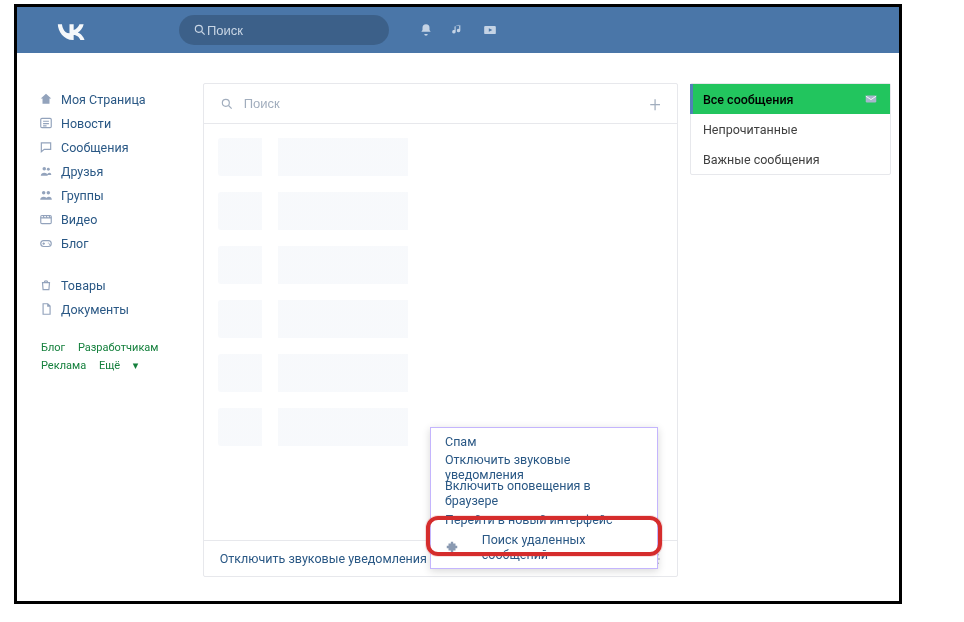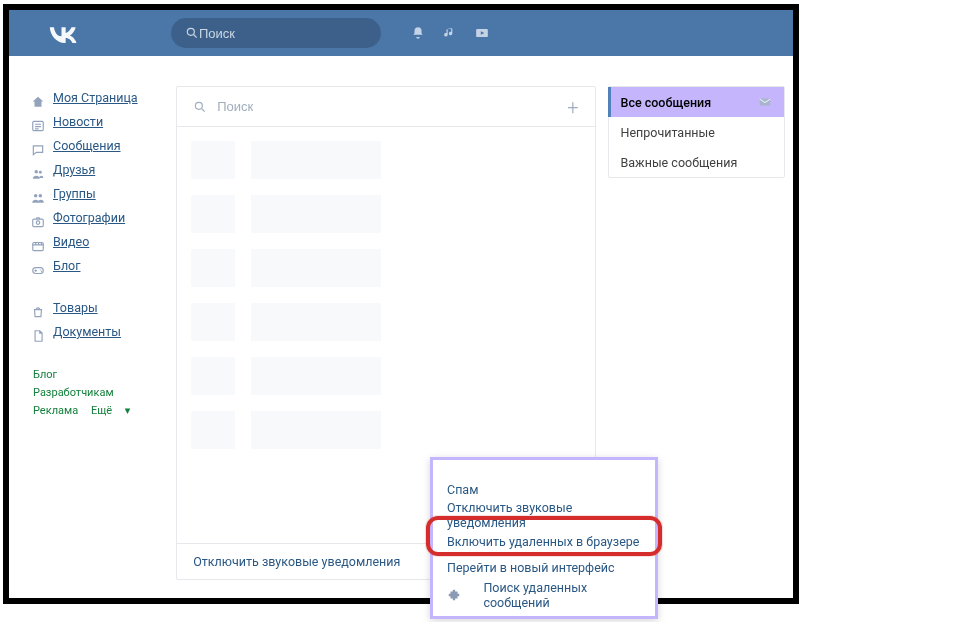--- a/index.html
+++ b/index.html
@@ -1,35 +1,35 @@
 <!DOCTYPE html>
 <html><head>
 <meta charset="utf-8">
 <style>
   * { margin: 0; padding: 0; box-sizing: border-box; }
   body { width: 964px; height: 622px; font-family: -apple-system, BlinkMacSystemFont, "Segoe UI", Roboto, Helvetica, Arial, sans-serif; font-size: 13px; background: #fff; position: relative; overflow: hidden; }
 
-  .frame { position: absolute; left: 3px; top: 4px; width: 796px; height: 600px; border: 6px solid #000000; background: #fff; }
+  .frame { position: absolute; left: 14px; top: 4px; width: 888px; height: 600px; border: 3px solid #000000; background: #fff; }
 
   .topbar { height: 46px; background: #4a76a8; display: flex; align-items: center; padding: 0 12px 0 38px; }
   .logo { color: #fff; opacity: 0.95; margin-right: 90px; }
   .logo svg { width: 34px; height: 20px; display: block; }
 
   .top-search { width: 210px; height: 30px; background: rgba(0,0,0,0.18); border-radius: 15px; display: flex; align-items: center; padding: 0 14px; color: #c9d6e5; }
   .top-search input { background: transparent; border: none; outline: none; color: #e7eef7; font-size: 13px; width: 160px; }
   .top-search input::placeholder { color: #c9d6e5; }
 
   .top-icons { display: flex; align-items: center; gap: 18px; margin-left: 30px; }
   .top-icons span { color: #c4d3e5; cursor: pointer; display: flex; align-items: center; }
 
   .content { display: flex; padding: 0 8px; }
 
   
   .sidebar { width: 168px; padding: 34px 0 0 8px; }
-  .sb-item { display: flex; height: 24px; padding: 0 6px; color: #2a5885; font-size: 12.5px; cursor: pointer; text-decoration: underline; }
+  .sb-item { display: flex; align-items: center; height: 24px; padding: 0 6px; color: #2a5885; font-size: 12.5px; cursor: pointer; }
   .sb-item .sb-icon { width: 22px; color: #93a3bc; display: flex; align-items: center; }
   .sb-gap { height: 18px; }
   .sb-footer { padding: 18px 8px; color: #15803d; font-size: 11px; line-height: 18px; }
   .sb-footer span { margin-right: 10px; cursor: pointer; }
 
   
   .main { margin-left: 12px; padding-top: 30px; width: 482px; }
   .msg-panel { border: 1px solid #e7e8ec; height: 494px; border-radius: 2px; position: relative; background: #fff; display: flex; flex-direction: column; }
   .msg-head { height: 40px; border-bottom: 1px solid #e7e8ec; display: flex; align-items: center; padding: 0 16px; }
   .msg-head .ms-icon { color: #a1adbd; margin-right: 10px; }
@@ -40,26 +40,26 @@
   .msg-body { flex: 1; padding: 14px; overflow: hidden; }
   .fake-row { height: 38px; margin-bottom: 16px; opacity: 0.08; background: linear-gradient(90deg, #9fb5d6 0 44px, transparent 44px 60px, #9fb5d6 60px 190px, transparent 190px); border-radius: 3px; }
 
   .msg-foot { height: 36px; border-top: 1px solid #e7e8ec; display: flex; align-items: center; padding: 0 16px; color: #2a5885; font-size: 12.5px; justify-content: space-between; }
   .gear { color: #99a2ad; cursor: pointer; }
 
   
   .right { margin-left: 12px; padding-top: 30px; width: 204px; }
   .rt-panel { border: 1px solid #e7e8ec; border-radius: 2px; background: #fff; }
   .rt-item { height: 30px; display: flex; align-items: center; padding: 0 12px; color: #404040; font-size: 12.5px; cursor: pointer; position: relative; }
-  .rt-item.active { font-weight: 500; color: #000; background: #c4b5fd; }
+  .rt-item.active { font-weight: 500; color: #000; background: #22c55e; }
   .rt-item.active::before { content: ""; position: absolute; left: -1px; top: 0; bottom: 0; width: 3px; background: #5181b8; }
   .rt-item .env { margin-left: auto; color: #a7b6cd; }
 
   
-  .popup { position: absolute; left: 430px; top: 427px; width: 228px; background: #fff; box-shadow: 0 2px 8px rgba(0,0,0,0.16); border: 3px solid #c4b5fd; padding: 16px 0 6px; font-size: 12.5px; margin-top: 30px; }
+  .popup { position: absolute; left: 430px; top: 427px; width: 228px; background: #fff; box-shadow: 0 2px 8px rgba(0,0,0,0.16); border: 1px solid #c4b5fd; padding: 0 0 6px; font-size: 12.5px; }
   .pp-item { height: 26px; display: flex; align-items: center; padding: 0 14px; color: #2a5885; cursor: pointer; }
   .pp-item.highlighted { height: 30px; position: relative; gap: 16px; }
   .highlight-ring { position: absolute; left: 426px; top: 516px; width: 236px; height: 40px; border: 4px solid #d52c2c; border-radius: 12px; pointer-events: none; box-shadow: 0 0 0 1px rgba(213,44,44,0.15); }
   .pp-item .pp-icon { width: 18px; color: #8a9ab2; margin-right: 4px; }
 
   svg { width: 14px; height: 14px; display: block; }
 </style>
 </head>
 <body>
 
@@ -140,30 +140,20 @@
         </div>
       <div class="sb-item">
           <span class="sb-icon">
             <svg viewBox="0 0 24 24">
               <circle cx="8" cy="8" r="3" fill="currentColor"></circle>
               <circle cx="16" cy="8" r="3" fill="currentColor"></circle>
               <path fill="currentColor" d="M2 20c0-3 3-5 6-5s6 2 6 5zm10 0c0-3 2-5 5-5s5 2 5 5z"></path>
             </svg>
           </span>
           <span>Группы</span>
-        </div>
-      <div class="sb-item">
-          <span class="sb-icon">
-            <svg viewBox="0 0 24 24">
-              <rect x="3" y="7" width="18" height="13" rx="2" fill="none" stroke="currentColor" stroke-width="2"></rect>
-              <circle cx="12" cy="13" r="3" fill="none" stroke="currentColor" stroke-width="2"></circle>
-              <path d="M9 7l1-2h4l1 2" fill="none" stroke="currentColor" stroke-width="2"></path>
-            </svg>
-          </span>
-          <span>Фотографии</span>
         </div>
       <div class="sb-item">
           <span class="sb-icon">
             <svg viewBox="0 0 24 24">
               <rect x="3" y="6" width="18" height="14" rx="2" fill="none" stroke="currentColor" stroke-width="2"></rect>
               <path d="M3 10h18M7 6l2 4M12 6l2 4M17 6l2 4" stroke="currentColor" stroke-width="2"></path>
             </svg>
           </span>
           <span>Видео</span>
         </div>
@@ -259,21 +249,21 @@
 </div>
 
 <div class="popup">
   <div class="pp-item">
       <span>Спам</span>
     </div>
   <div class="pp-item">
       <span>Отключить звуковые уведомления</span>
     </div>
   <div class="pp-item">
-      <span>Включить удаленных в браузере</span>
+      <span>Включить оповещения в браузере</span>
     </div>
   <div class="pp-item">
       <span>Перейти в новый интерфейс</span>
     </div>
   <div class="pp-item highlighted">
     <span class="pp-icon">
         <svg viewBox="0 0 24 24">
           <path fill="currentColor" d="M10 3h4v3h4v4h3v4h-3v4h-4v3h-4v-3H6v-4H3v-4h3V6h4z"></path>
         </svg>
       </span>

